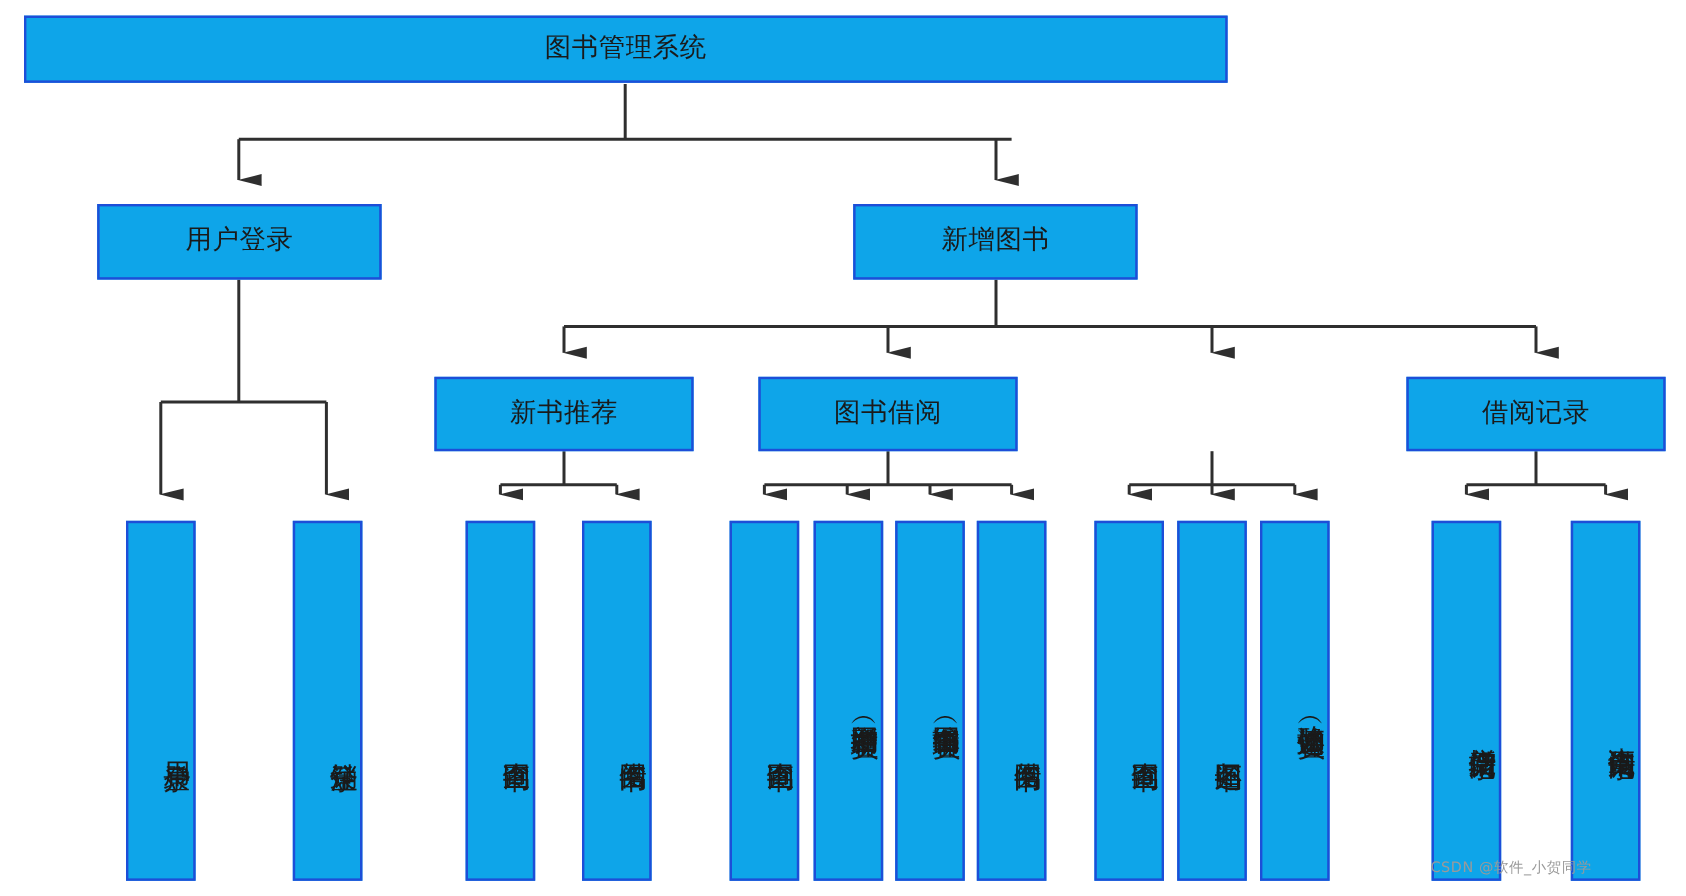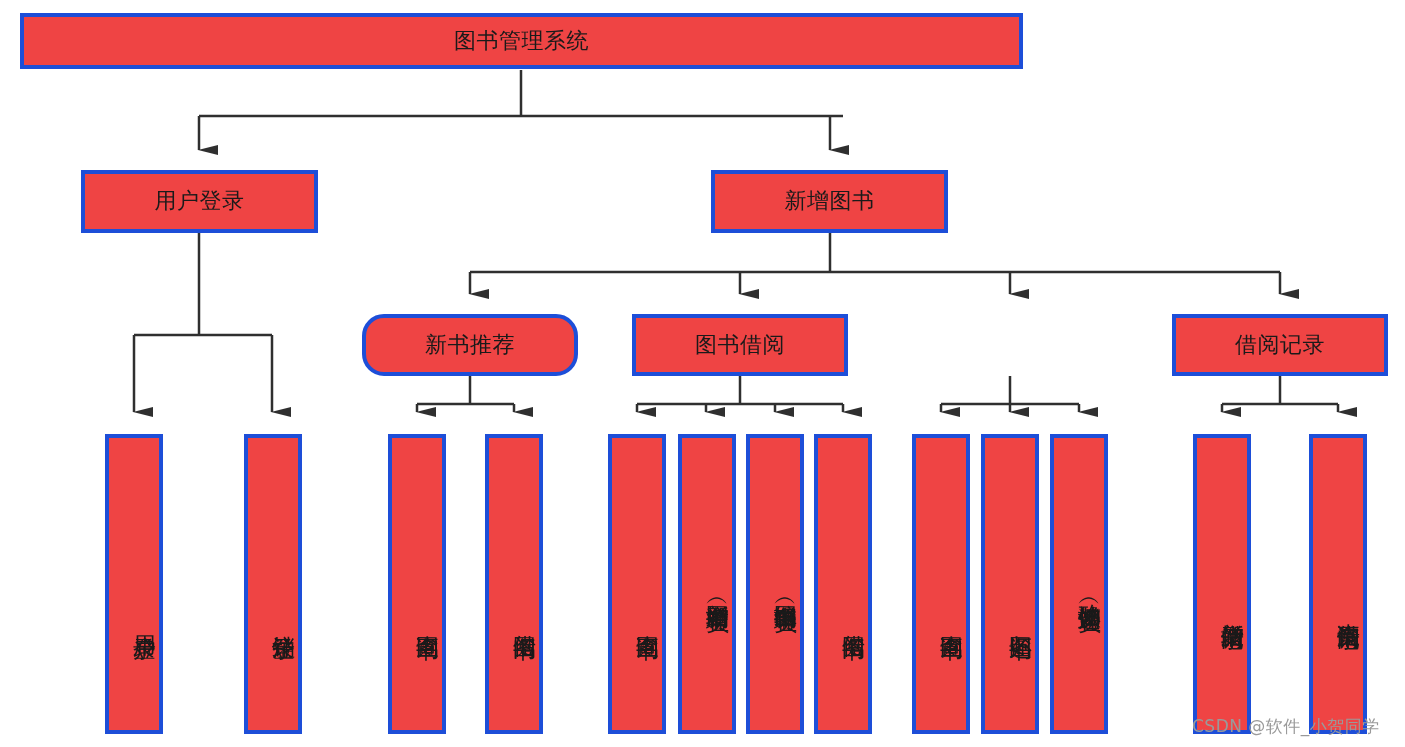--- a/index.html
+++ b/index.html
@@ -22,22 +22,22 @@
     position: absolute;
     left: 0;
     top: 0;
     width: 1405px;
     height: 747px;
     pointer-events: none;
   }
   .node {
     position: absolute;
     box-sizing: border-box;
-    background: #ef4444;
-    border: 4px solid #1d4ed8;
+    background: #0ea5e9;
+    border: 2px solid #1d4ed8;
     display: flex;
     align-items: center;
     justify-content: center;
     color: #1a1a1a;
   }
   .node-h {
     font-size: 22px;
     line-height: 1.1;
     letter-spacing: 0.5px;
     white-space: nowrap;
@@ -51,21 +51,21 @@
     align-items: flex-start;
     justify-content: center;
     padding-top: 6px;
     white-space: nowrap;
   }
   .node-v.pad-top-lg { padding-top: 70px; }
   .node-v.pad-top-md { padding-top: 48px; }
   .node-v.pad-top-sm { padding-top: 12px; }
   .watermark {
     position: absolute;
-    font-size: 17px;
+    font-size: 12px;
     color: #9a9a9a;
     white-space: nowrap;
     letter-spacing: 0.5px;
   }
 </style>
 </head>
 <body>
 
 <div id="diagram-root">
 
@@ -123,21 +123,21 @@
     <span>图书管理系统</span>
   </div>
 
   <div class="node node-h" style="left:81px; top:170px; width:237px; height:63px;">
     <span>用户登录</span>
   </div>
   <div class="node node-h" style="left:711px; top:170px; width:237px; height:63px;">
     <span>新增图书</span>
   </div>
 
-  <div class="node node-h" style="left:362px; top:314px; width:216px; height:62px;border-radius:22px;">
+  <div class="node node-h" style="left:362px; top:314px; width:216px; height:62px;">
     <span>新书推荐</span>
   </div>
   <div class="node node-h" style="left:632px; top:314px; width:216px; height:62px;">
     <span>图书借阅</span>
   </div>
   <div class="node node-h" style="left:1172px; top:314px; width:216px; height:62px;">
     <span>借阅记录</span>
   </div>
 
   <div class="node node-v pad-top-lg" style="left:105px; top:434px; width:58px; height:300px;">

